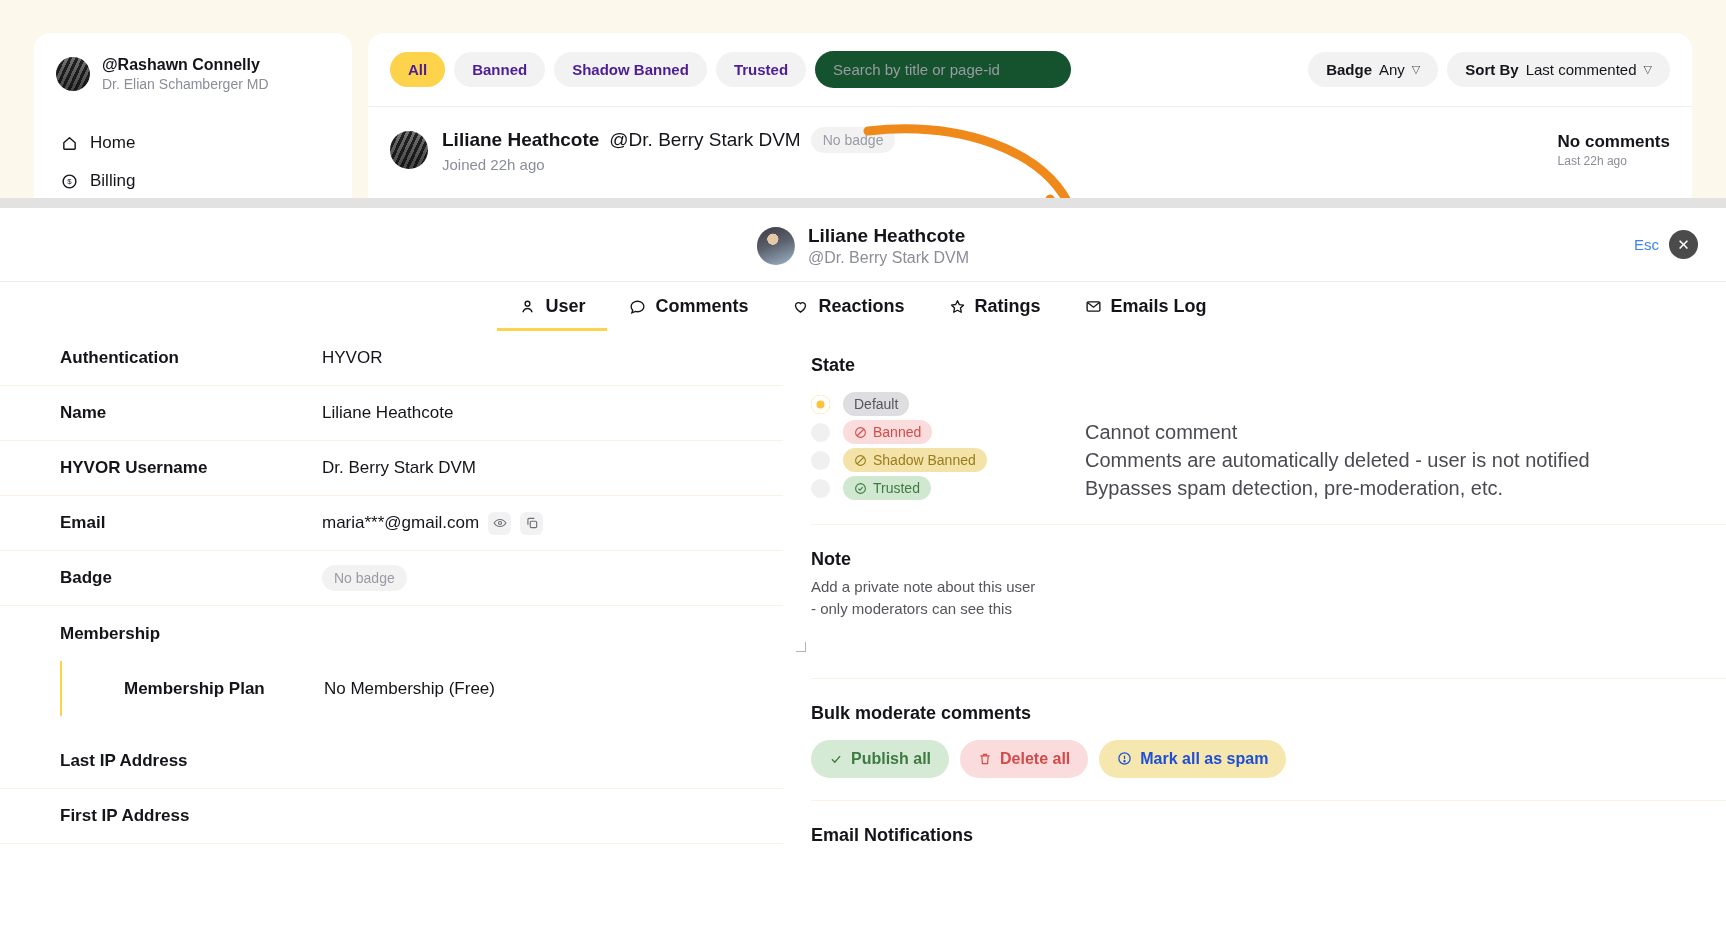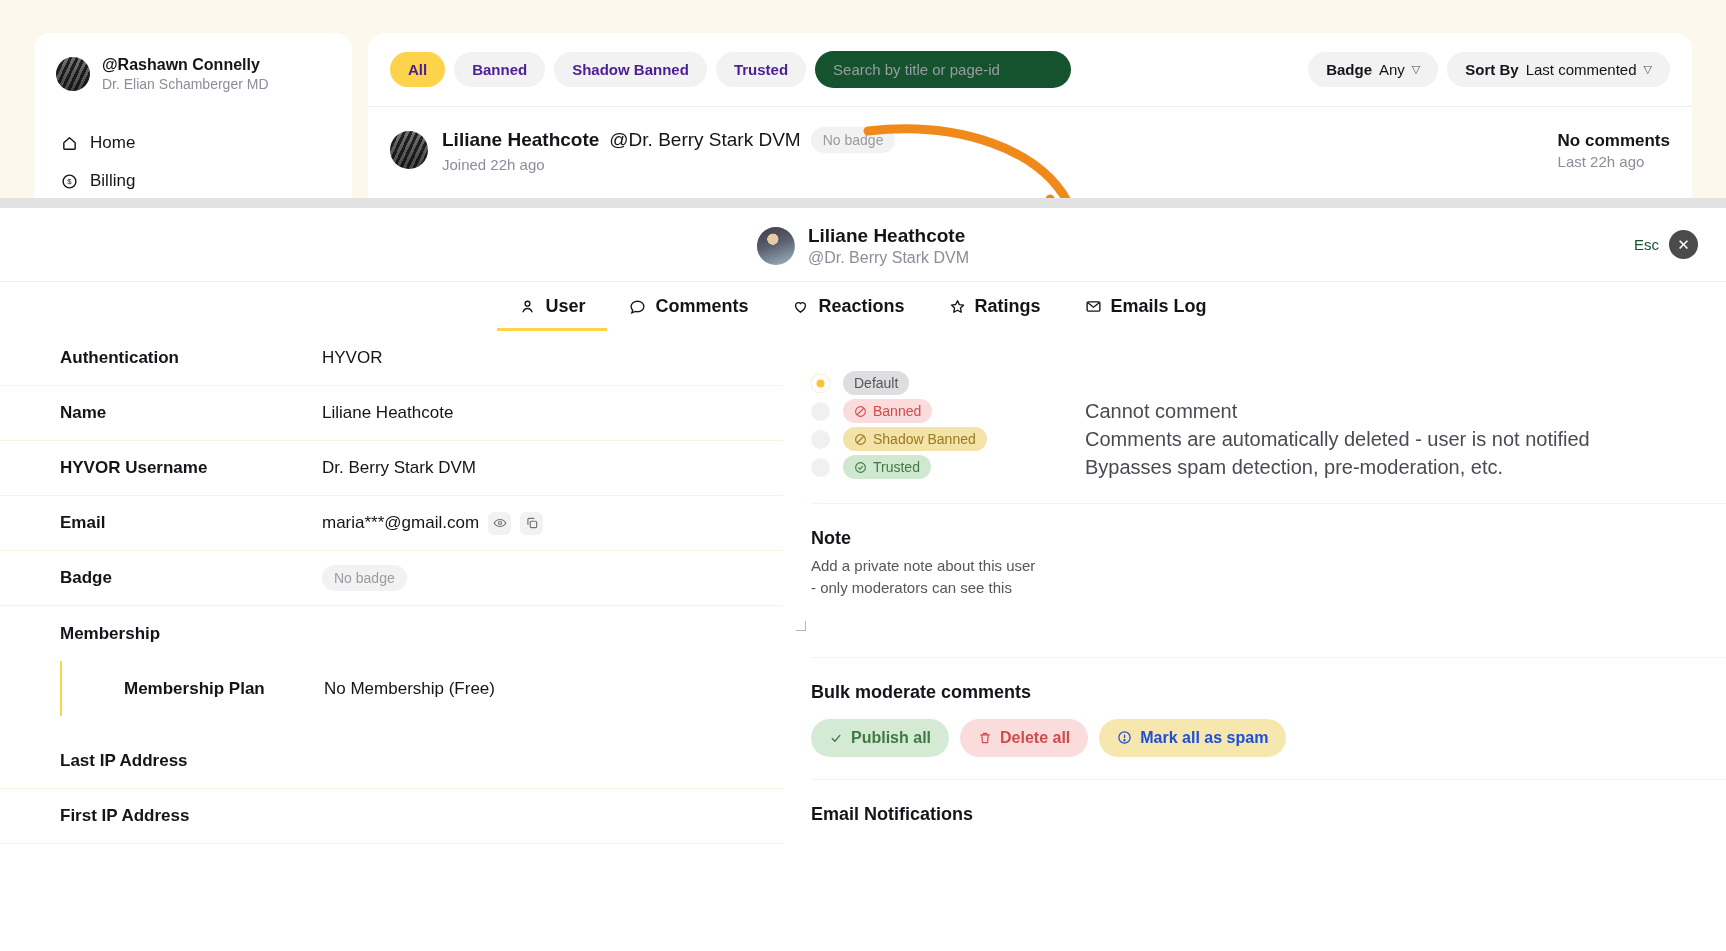--- a/index.html
+++ b/index.html
@@ -63,39 +63,39 @@
   .ur-avatar { width: 38px; height: 38px; border-radius: 50%; flex: none; margin-right: 14px;
     background: repeating-linear-gradient(115deg, #2f2f2f 0px, #2f2f2f 3px, #9a9a9a 3px, #9a9a9a 6px), linear-gradient(#bdbdbd,#6f6f6f);
     background-blend-mode: multiply; }
   .ur-line1 { display: flex; align-items: center; gap: 10px; }
   .ur-name { font-size: 19px; font-weight: bold; color: #14151a; }
   .ur-handle { font-size: 19px; color: #14151a; }
   .chip-nobadge { background: #f2f2f3; color: #9a9ba3; font-size: 14px; padding: 5px 12px; border-radius: 999px; }
   .ur-joined { font-size: 15px; color: #8b8d98; margin-top: 3px; }
   .ur-right { margin-left: auto; text-align: left; }
   .ur-nc { font-size: 17px; font-weight: bold; color: #14151a; }
-  .ur-last { font-size: 15px; color: #8b8d98; margin-top: 2px; }
+  .ur-last { font-size: 12px; color: #8b8d98; margin-top: 2px; }
 
   
   .arrow { position: absolute; left: 860px; top: 115px; width: 260px; height: 150px; pointer-events: none; }
 
   
   .modal {
     position: absolute; left: 0; top: 198px; width: 1726px; height: 753px;
     background: #ffffff; border-top: 10px solid #e2e2e2;
   }
   .modal-head { position: relative; height: 74px; border-bottom: 1px solid #ededed; }
   .mh-center { position: absolute; left: 50%; top: 16px; transform: translateX(-50%); display: flex; align-items: center; gap: 13px; }
   .mh-avatar { width: 38px; height: 38px; border-radius: 50%;
     background: radial-gradient(circle at 42% 32%, #e7c9a8 0 16%, transparent 17%),
                 linear-gradient(160deg, #3c3c46 0%, #5a5f6b 45%, #9fb6c9 100%); flex: none; }
   .mh-name { font-size: 19px; font-weight: bold; color: #14151a; line-height: 1.25; }
   .mh-handle { font-size: 16px; color: #8b8d98; line-height: 1.3; }
   .mh-esc { position: absolute; right: 28px; top: 22px; display: flex; align-items: center; gap: 10px; cursor: pointer; }
-  .esc-label { font-size: 15px; color: #14532d; }
+  .esc-label { font-size: 15px; color: #3b82f6; }
   .esc-btn { width: 29px; height: 29px; border-radius: 50%; background: #4b4b4b; color: #fff;
     display: flex; align-items: center; justify-content: center; font-size: 15px; }
 
   .tabs { display: flex; justify-content: center; gap: 0px; }
   .tab { display: flex; align-items: center; gap: 9px; padding: 14px 22px 11px; font-size: 18px;
     font-weight: bold; color: #14151a; cursor: pointer; border-bottom: 3px solid transparent; }
   .tab.active { border-bottom-color: #fcd34a; }
   .tab .tico { display: inline-flex; align-items: center; }
 
   
@@ -336,20 +336,21 @@
         </div>
         <div class="drow">
           <div class="dlabel">First IP Address</div>
           <div class="dvalue"></div>
         </div>
       </div>
 
       <div class="col-right">
 
         <div class="rsec">
+          <div class="rsec-title">State</div>
           <div class="state-list state-grid">
             <div class="state-row">
               <span class="radio checked"></span>
               <span class="state-chip chip-default">Default</span>
             </div>
             <div class="state-desc"></div>
 
             <div class="state-row">
               <span class="radio"></span>
               <span class="state-chip chip-banned">

